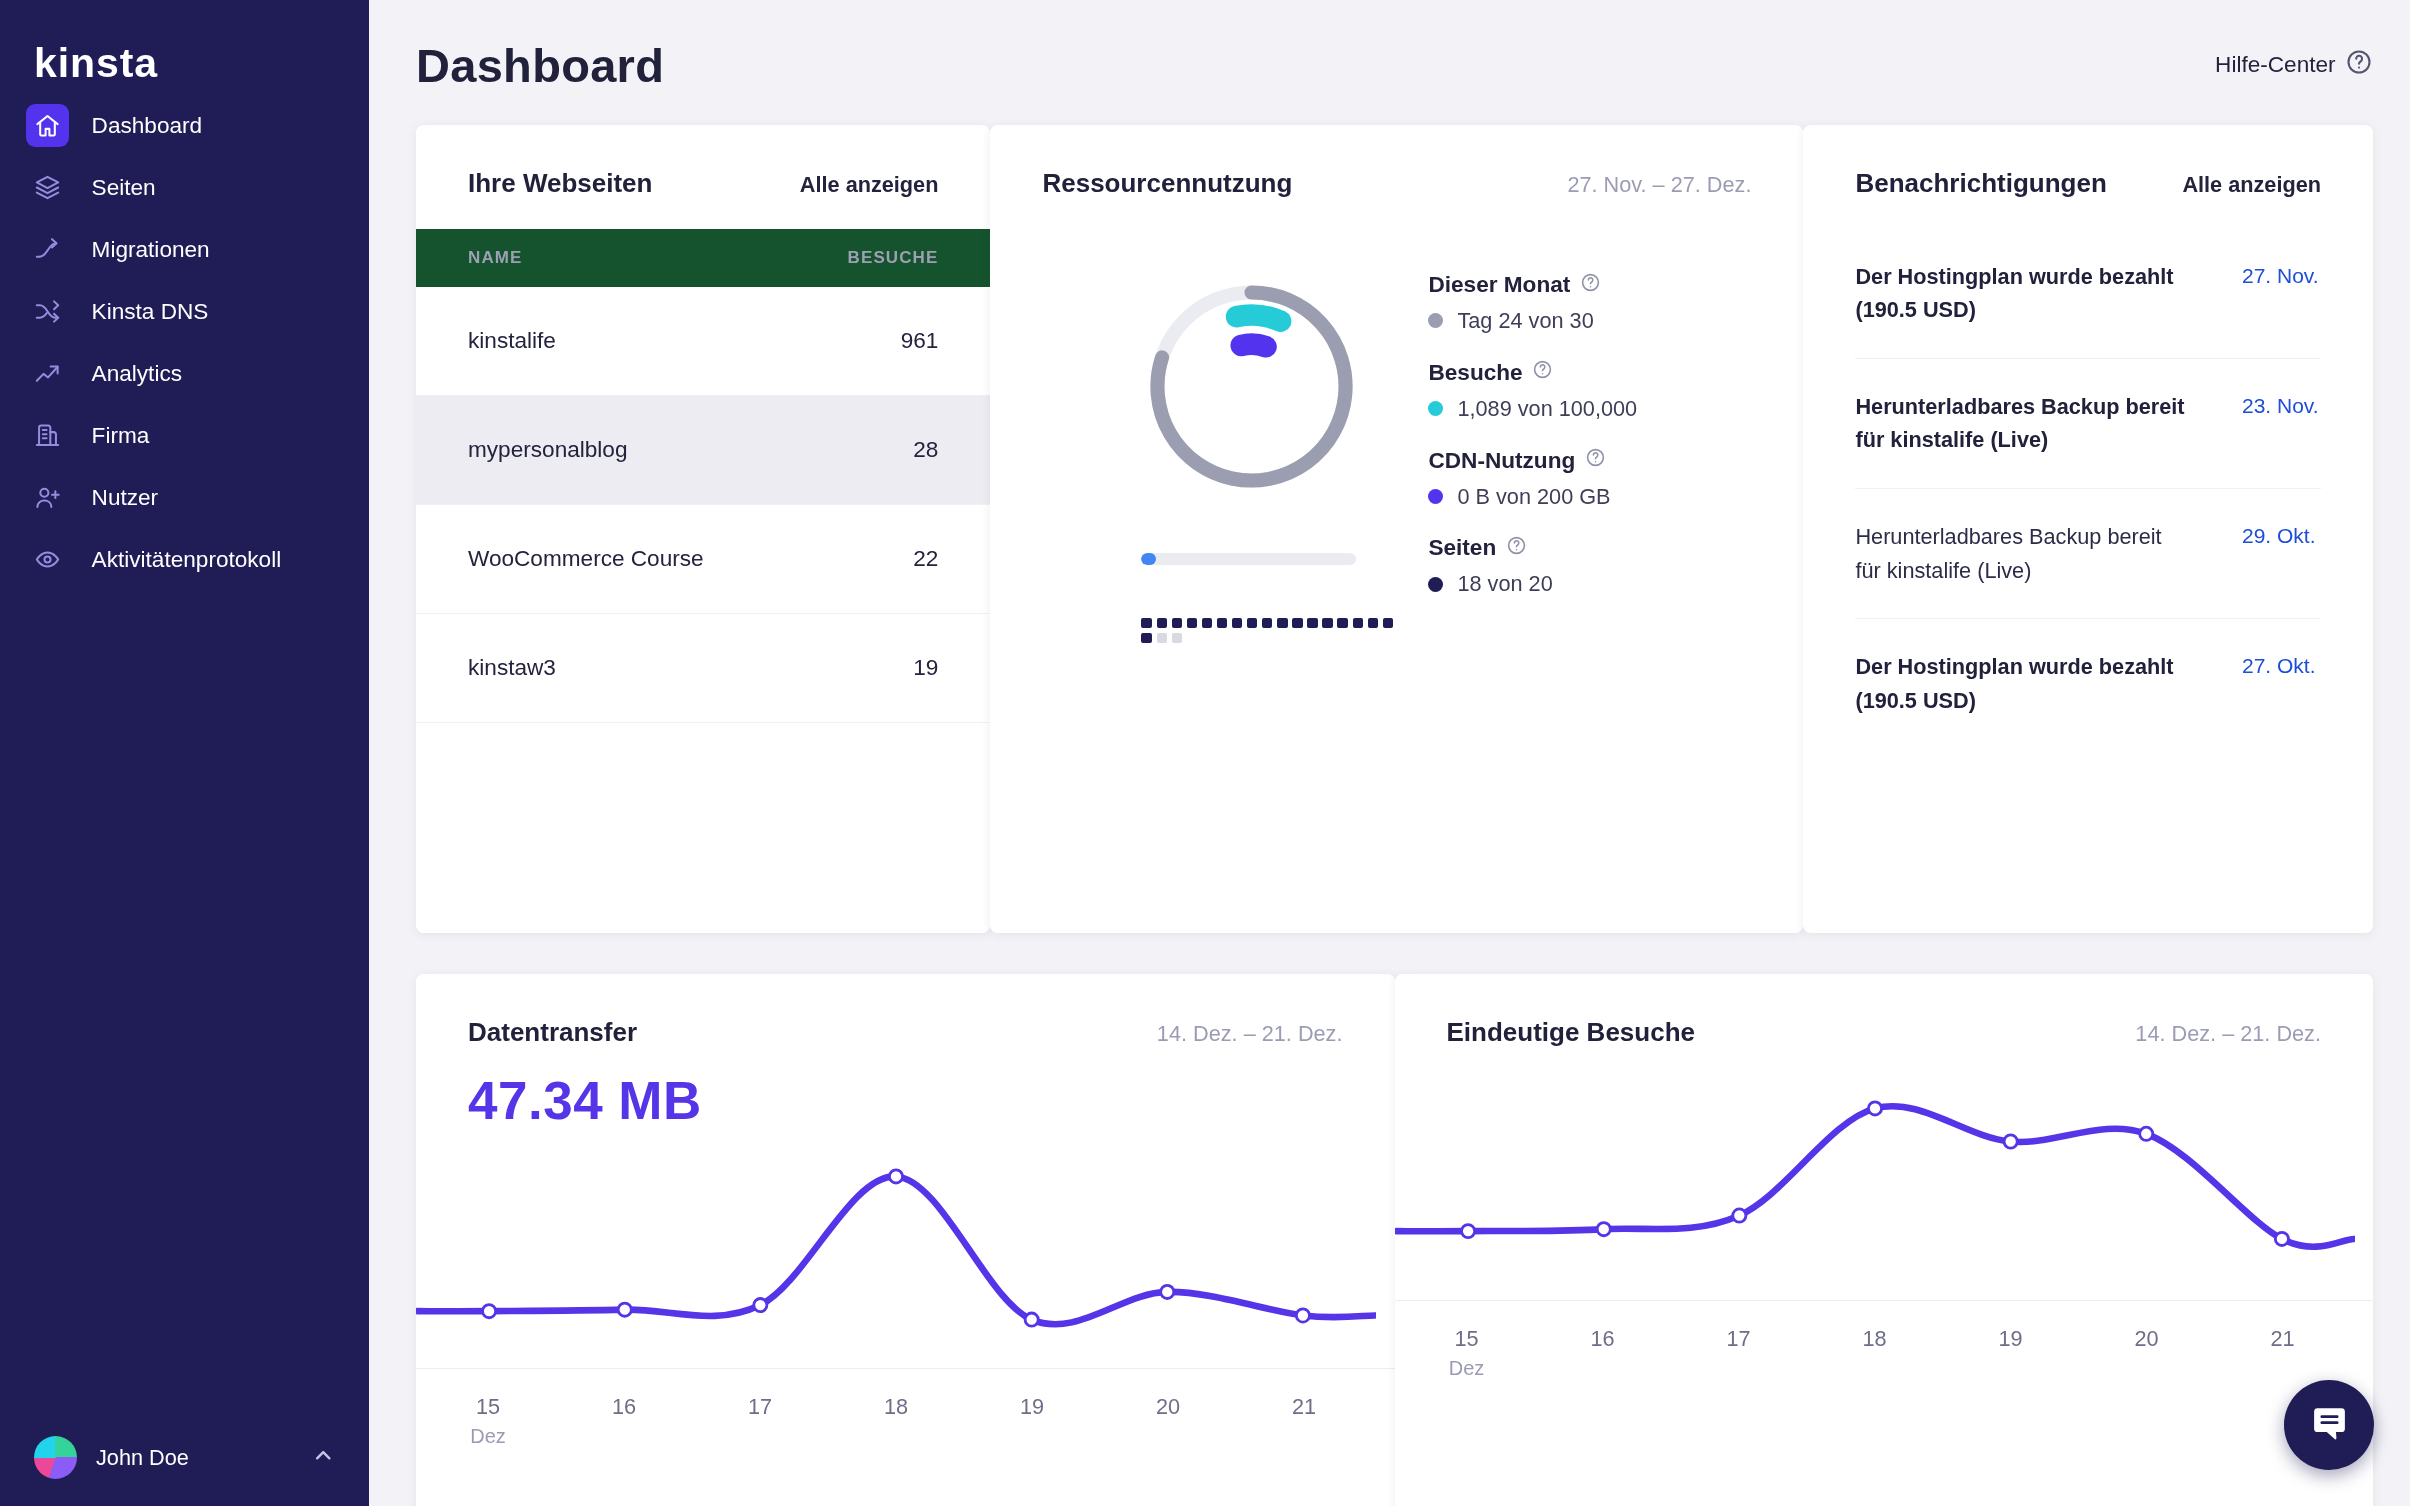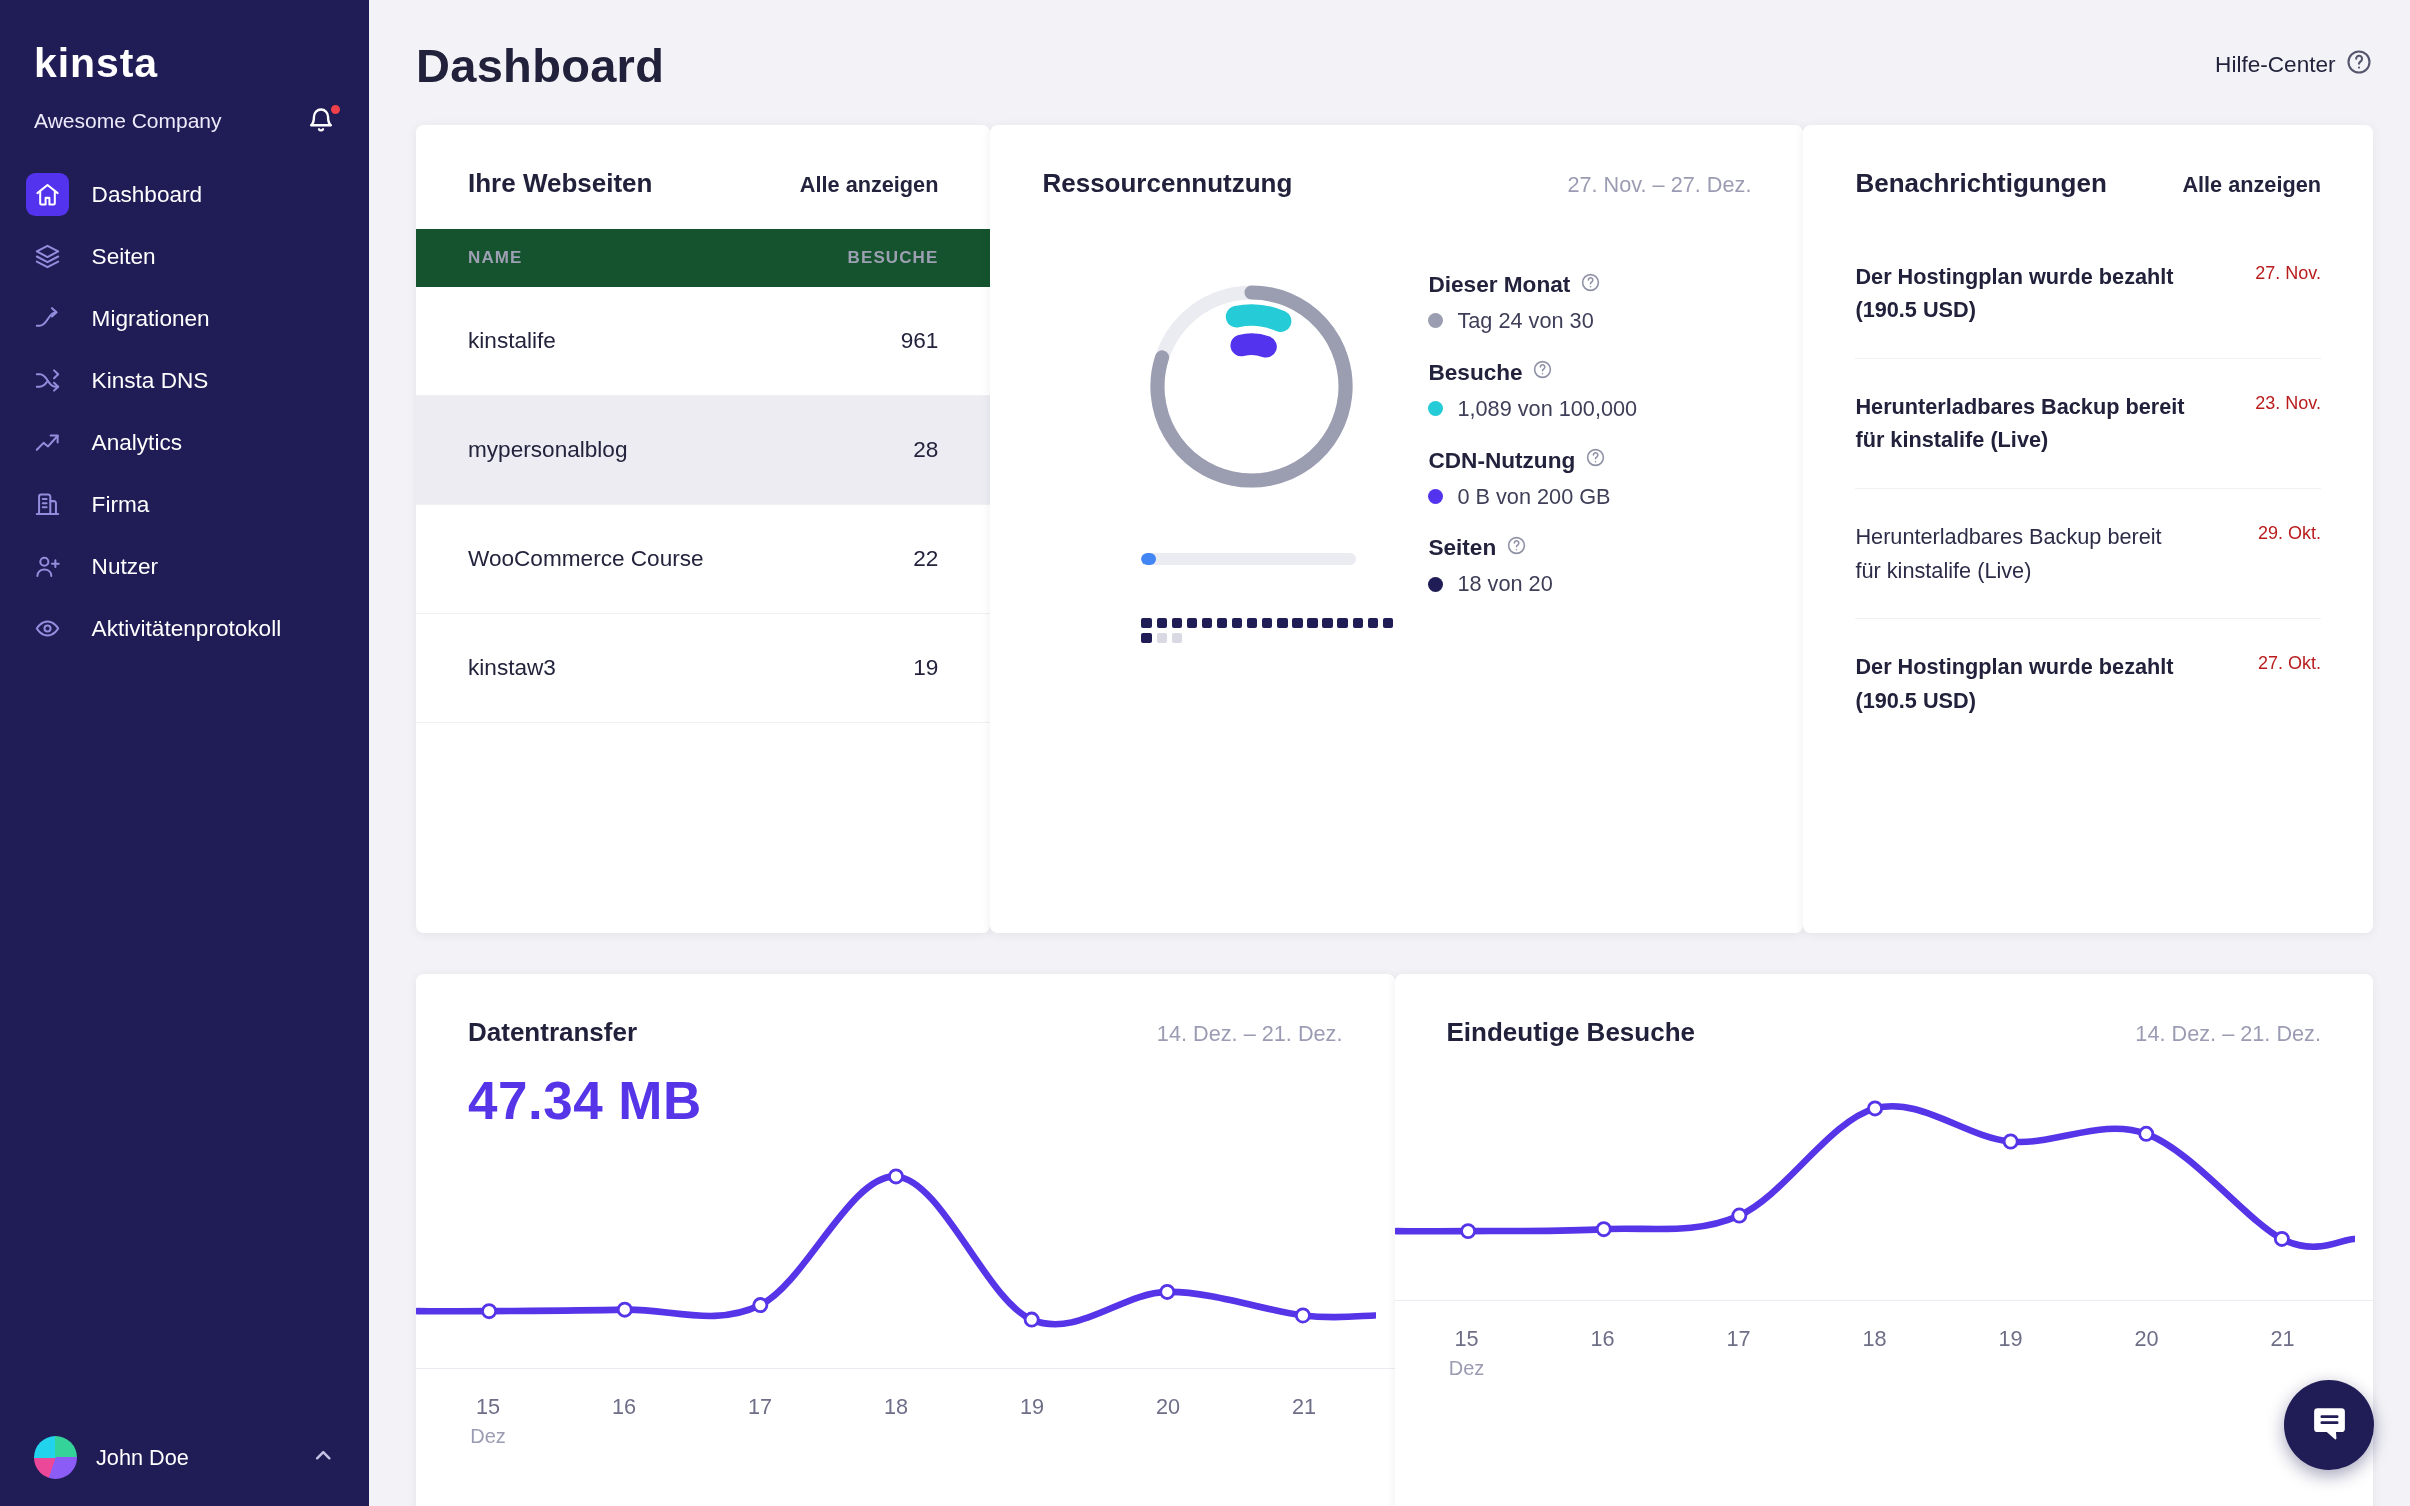--- a/index.html
+++ b/index.html
@@ -72,21 +72,21 @@
   .legend-label { display:flex; align-items:center; gap:9.4px; font-size:22.6px; font-weight:700; color:#22223c; }
   .legend-label svg { width:21px; height:21px; color:#8f92a6; cursor:pointer; }
   .legend-value { display:flex; align-items:center; gap:14px; margin-top:9.4px; font-size:21.7px; color:#3e3e58; }
   .dot { width:15px; height:15px; border-radius:50%; flex-shrink:0; }
 
   
   .notif-item { display:flex; justify-content:space-between; gap:22.6px; margin:0 52px; padding:31px 0; border-bottom:0.9px solid #f0f0f5; cursor:pointer; }
   .notif-item:last-child { border-bottom:none; }
   .notif-text { font-size:21.7px; line-height:1.55; color:#2c2c48; max-width:72%; }
   .notif-item.unread .notif-text { font-weight:700; color:#21213b; }
-  .notif-date { font-size:18px; color:#b91c1c; text-align:right; width:79px; flex-shrink:0; line-height:1.55; }
+  .notif-date { font-size:21px; color:#1d4ed8; text-align:left; width:79px; flex-shrink:0; line-height:1.55; }
 
   
   .chart-card .card-head { padding-bottom:15px; }
   .big-number { font-size:53px; font-weight:700; color:#5634e8; padding:0 52px; margin-top:7px; letter-spacing:0.5px; }
   .chart-wrap { position:relative; margin-top:24.5px; }
   .chart-wrap svg.chart { display:block; }
   .chart-divider { border-top:0.9px solid #ececf2; margin-top:11.3px; }
   .x-labels { position:relative; height:85px; padding-top:24.5px; }
   .x-label { position:absolute; transform:translateX(-50%); text-align:center; font-size:21.7px; color:#6e6e88; }
   .x-month { display:block; font-size:20px; color:#9b9cb3; margin-top:4.7px; }
@@ -97,30 +97,20 @@
     box-shadow:0 5.6px 17px rgba(30,28,85,.4); }
   .chat-fab svg { width:41px; height:41px; color:#fff; }
 </style>
 </head>
 <body>
 
 <div class="app">
 
   <aside class="sidebar">
     <div class="logo">kinsta</div>
-    <div class="company-row">
-      <span class="company">Awesome Company</span>
-      <span class="bell">
-        <svg viewBox="0 0 24 24" fill="none" stroke="currentColor" stroke-width="2" stroke-linecap="round" stroke-linejoin="round">
-            <path d="M18 9a6 6 0 10-12 0c0 6-2.5 7.5-2.5 7.5h17S18 15 18 9z"></path>
-            <path d="M10.3 20a2 2 0 003.4 0"></path>
-          </svg>
-        <i class="bell-dot"></i>
-      </span>
-    </div>
     <nav id="sidebar-nav">
         <div class="nav-item active">
           <span class="nav-icon">
             <svg viewBox="0 0 24 24" fill="none" stroke="currentColor" stroke-width="1.8" stroke-linecap="round" stroke-linejoin="round">
               <path d="M3 10.8L12 3.5l9 7.3"></path>
               <path d="M5.5 9.5V20a.8.8 0 00.8.8h4V15h3.4v5.8h4a.8.8 0 00.8-.8V9.5"></path>
             </svg>
           </span>
           <span class="nav-label">Dashboard</span>
         </div>

